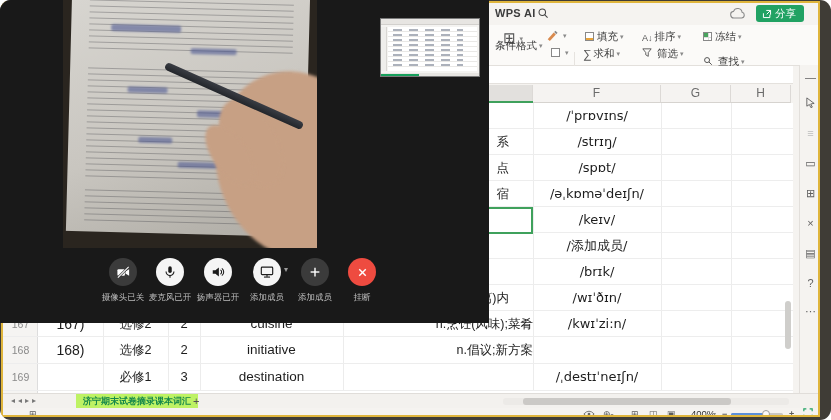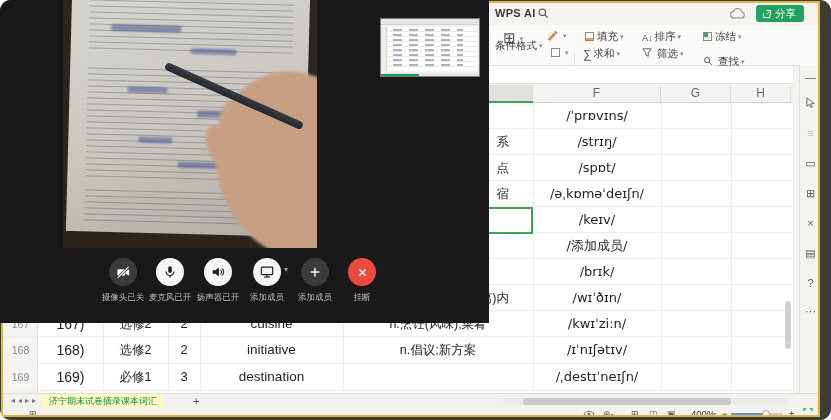--- a/index.html
+++ b/index.html
@@ -34,32 +34,32 @@
   .gridbg{position:absolute;left:0;top:100px;width:790px;height:290px;background:#fff;}
   .rnbg{position:absolute;left:0;top:100px;width:35px;height:290px;background:#f5f4f2;border-right:1px solid #ddd;box-sizing:border-box;}
   .vline{position:absolute;top:100px;height:288px;width:1px;background:#ececec;}
   .row{position:absolute;left:0;width:790px;height:26px;border-bottom:1px solid #ededed;box-sizing:border-box;}
   .cell{position:absolute;top:0;height:26px;line-height:26px;text-align:center;color:#1d1d1d;overflow:hidden;white-space:nowrap;}
   .rn{left:0;width:35px;font-size:10.5px;color:#8a8a8a;}
   .ca{left:35px;width:65px;font-size:14px;}
   .cb{left:100px;width:65px;font-size:12.5px;}
   .cc{left:165px;width:32px;font-size:13px;}
   .cd{left:197px;width:143px;font-size:13.5px;}
-  .ce{left:340px;width:190px;font-size:12.5px;}
+  .ce{left:340px;width:190px;font-size:12.5px;text-align:right;}
   .cf{left:530px;width:128px;font-size:13px;font-family:"DejaVu Sans",sans-serif;}
   .frag{text-align:right;padding-right:24px;box-sizing:border-box;}
   .activecell{position:absolute;left:340px;top:204px;width:190px;height:27px;border:2px solid #3fa15c;box-sizing:border-box;}
   .vscroll{position:absolute;left:782px;top:298px;width:6px;height:48px;background:#cfcecb;border-radius:3px;}
   
   .sidebar{position:absolute;left:796px;top:62px;width:21px;height:328px;background:#f5f3f0;border-left:1px solid #e2dfdb;}
   .sb-ic{position:absolute;left:0;width:21px;text-align:center;color:#5f5f5f;font-size:11px;}
   
   .tabbar{position:absolute;left:0;top:390px;width:100%;height:15px;background:#f3f1ee;border-top:1px solid #e0ddd9;font-size:9px;}
   .tabnav{position:absolute;left:8px;top:2px;color:#777;letter-spacing:3px;font-size:8px;}
-  .sheettab{position:absolute;left:39px;top:0;height:15px;padding:0 7px;background:#fef9c3;color:#15874b;font-weight:normal;
+  .sheettab{position:absolute;left:73px;top:0;height:15px;padding:0 7px;background:#bef264;color:#15874b;font-weight:bold;
             font-size:9px;line-height:15px;white-space:nowrap;}
   .addtab{position:absolute;left:190px;top:1px;color:#555;font-size:11px;}
   .hscroll-track{position:absolute;left:500px;top:4px;width:286px;height:7px;background:#eceae7;border-radius:3px;}
   .hscroll{position:absolute;left:20px;top:0;width:208px;height:7px;background:#cbc9c6;border-radius:3px;}
   
   .statusbar{position:absolute;left:0;top:405px;width:100%;height:12px;background:#f5f3f0;font-size:9px;color:#5c5c5c;}
   .st{position:absolute;top:0;line-height:12px;}
   .zoomtrack{position:absolute;left:728px;top:5px;width:52px;height:3px;background:#c9c7c4;border-radius:2px;}
   .zoomfill{position:absolute;left:0;top:0;width:34px;height:3px;background:#5b8fd9;border-radius:2px;}
   .zoomknob{position:absolute;left:31px;top:-3px;width:8px;height:8px;background:#fafafa;border:1px solid #9d9b98;border-radius:50%;box-sizing:border-box;}
@@ -206,25 +206,23 @@
       <div class="cell ce">n.烹饪(风味);菜肴</div>
       <div class="cell cf">/kwɪˈzi:n/</div>
     </div>
     <div class="row" style="top:334px;height:27px">
       <div class="cell rn">168</div>
       <div class="cell ca">168)</div>
       <div class="cell cb">选修2</div>
       <div class="cell cc">2</div>
       <div class="cell cd">initiative</div>
       <div class="cell ce">n.倡议;新方案</div>
-      <div class="cell cf">/ɪˈnɪʃətɪv/</div>
     </div>
     <div class="row" style="top:361px;height:27px">
       <div class="cell rn">169</div>
-      <div class="cell ca">169)</div>
       <div class="cell cb">必修1</div>
       <div class="cell cc">3</div>
       <div class="cell cd">destination</div>
       <div class="cell cf">/ˌdestɪˈneɪʃn/</div>
     </div>
 
     <div class="activecell"></div>
     <div class="vscroll"></div>
 
     <div class="sidebar">

